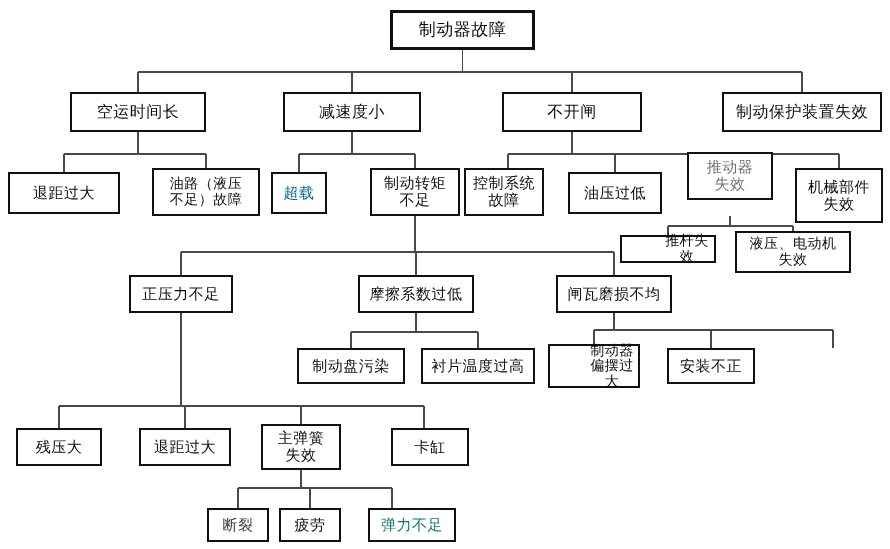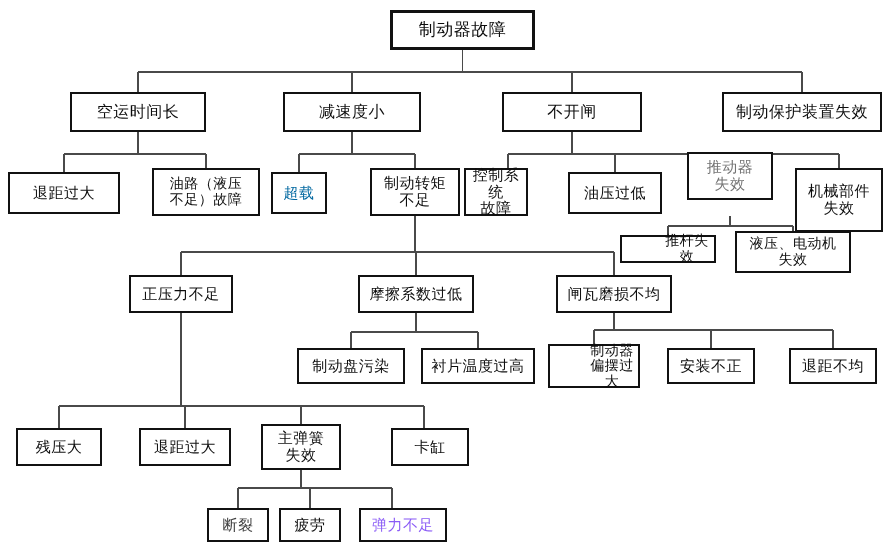--- a/index.html
+++ b/index.html
@@ -105,40 +105,39 @@
     <div class="node lvl1" style="left: 70px; top: 92px; width: 136px; height: 40px; font-size: 16px; border-color: rgb(17, 17, 17); background: rgb(255, 255, 255); color: rgb(13, 13, 13);">空运时间长</div>
     <div class="node lvl1" style="left: 283px; top: 92px; width: 138px; height: 40px; font-size: 16px; border-color: rgb(17, 17, 17); background: rgb(255, 255, 255); color: rgb(13, 13, 13);">减速度小</div>
     <div class="node lvl1" style="left: 502px; top: 92px; width: 140px; height: 40px; font-size: 16px; border-color: rgb(17, 17, 17); background: rgb(255, 255, 255); color: rgb(13, 13, 13);">不开闸</div>
     <div class="node lvl1" style="left: 722px; top: 92px; width: 160px; height: 40px; font-size: 16px; border-color: rgb(17, 17, 17); background: rgb(255, 255, 255); color: rgb(13, 13, 13);">制动保护装置失效</div>
     <div class="node lvl2" style="left: 8px; top: 172px; width: 112px; height: 42px; font-size: 15px; border-color: rgb(17, 17, 17); background: rgb(255, 255, 255); color: rgb(13, 13, 13);">退距过大</div>
     <div class="node lvl2" style="left: 152px; top: 168px; width: 108px; height: 48px; font-size: 14px; border-color: rgb(17, 17, 17); background: rgb(255, 255, 255); color: rgb(13, 13, 13);">油路（液压
 不足）故障</div>
     <div class="node lvl2" style="left: 271px; top: 172px; width: 56px; height: 42px; font-size: 15px; border-color: rgb(17, 17, 17); background: rgb(255, 255, 255); color: #0369a1;">超载</div>
     <div class="node lvl2" style="left: 370px; top: 168px; width: 90px; height: 48px; font-size: 15px; border-color: rgb(17, 17, 17); background: rgb(255, 255, 255); color: rgb(13, 13, 13);">制动转矩
 不足</div>
-    <div class="node lvl2" style="left: 464px; top: 168px; width: 64px; height: 48px; font-size: 15px; border-color: rgb(17, 17, 17); background: rgb(255, 255, 255); color: rgb(13, 13, 13);">控制系统
+    <div class="node lvl2" style="left: 464px; top: 168px; width: 80px; height: 48px; font-size: 15px; border-color: rgb(17, 17, 17); background: rgb(255, 255, 255); color: rgb(13, 13, 13);">控制系统
 故障</div>
     <div class="node lvl2" style="left: 568px; top: 172px; width: 94px; height: 42px; font-size: 15px; border-color: rgb(17, 17, 17); background: rgb(255, 255, 255); color: rgb(13, 13, 13);">油压过低</div>
     <div class="node lvl2" style="left: 687px; top: 152px; width: 86px; height: 48px; font-size: 15px; border-color: rgb(17, 17, 17); background: rgb(255, 255, 255); color: #737373;">推动器
 失效</div>
-    <div class="node lvl2" style="left: 795px; top: 168px; width: 88px; height: 64px; font-size: 15px; border-color: rgb(17, 17, 17); background: rgb(255, 255, 255); color: rgb(13, 13, 13);">机械部件
+    <div class="node lvl2" style="left: 795px; top: 168px; width: 88px; height: 55px; font-size: 15px; border-color: rgb(17, 17, 17); background: rgb(255, 255, 255); color: rgb(13, 13, 13);">机械部件
 失效</div>
     <div class="node lvl3" style="left: 620px; top: 235px; width: 96px; height: 28px; font-size: 14px; border-color: rgb(17, 17, 17); background: rgb(255, 255, 255); color: rgb(13, 13, 13); padding-left: 38px;">推杆失效</div>
     <div class="node lvl3" style="left: 735px; top: 231px; width: 116px; height: 42px; font-size: 14px; border-color: rgb(17, 17, 17); background: rgb(255, 255, 255); color: rgb(13, 13, 13);">液压、电动机
 失效</div>
     <div class="node lvl3" style="left: 129px; top: 275px; width: 104px; height: 38px; font-size: 15px; border-color: rgb(17, 17, 17); background: rgb(255, 255, 255); color: rgb(13, 13, 13);">正压力不足</div>
     <div class="node lvl3" style="left: 358px; top: 275px; width: 116px; height: 38px; font-size: 15px; border-color: rgb(17, 17, 17); background: rgb(255, 255, 255); color: rgb(13, 13, 13);">摩擦系数过低</div>
     <div class="node lvl3" style="left: 556px; top: 275px; width: 116px; height: 38px; font-size: 15px; border-color: rgb(17, 17, 17); background: rgb(255, 255, 255); color: rgb(13, 13, 13);">闸瓦磨损不均</div>
     <div class="node lvl4" style="left: 297px; top: 348px; width: 108px; height: 36px; font-size: 15px; border-color: rgb(17, 17, 17); background: rgb(255, 255, 255); color: rgb(13, 13, 13);">制动盘污染</div>
     <div class="node lvl4" style="left: 421px; top: 348px; width: 114px; height: 36px; font-size: 15px; border-color: rgb(17, 17, 17); background: rgb(255, 255, 255); color: rgb(13, 13, 13);">衬片温度过高</div>
     <div class="node lvl4" style="left: 548px; top: 344px; width: 92px; height: 44px; font-size: 14px; border-color: rgb(17, 17, 17); background: rgb(255, 255, 255); color: rgb(13, 13, 13); padding-left: 36px;">制动器
 偏摆过大</div>
     <div class="node lvl4" style="left: 667px; top: 348px; width: 88px; height: 36px; font-size: 15px; border-color: rgb(17, 17, 17); background: rgb(255, 255, 255); color: rgb(13, 13, 13);">安装不正</div>
-    <div class="node lvl4" style="left: 789px; top: 348px; width: 88px; height: 36px; font-size: 15px; border-color: rgb(17, 17, 17); background: rgb(255, 255, 255); color: rgb(13, 13, 13);">退距不均</div>
     <div class="node lvl4" style="left: 16px; top: 428px; width: 86px; height: 38px; font-size: 15px; border-color: rgb(17, 17, 17); background: rgb(255, 255, 255); color: rgb(13, 13, 13);">残压大</div>
     <div class="node lvl4" style="left: 139px; top: 428px; width: 92px; height: 38px; font-size: 15px; border-color: rgb(17, 17, 17); background: rgb(255, 255, 255); color: rgb(13, 13, 13);">退距过大</div>
     <div class="node lvl4" style="left: 261px; top: 424px; width: 80px; height: 46px; font-size: 15px; border-color: rgb(17, 17, 17); background: rgb(255, 255, 255); color: rgb(13, 13, 13);">主弹簧
 失效</div>
     <div class="node lvl4" style="left: 385px; top: 428px; width: 78px; height: 38px; font-size: 15px; border-color: rgb(17, 17, 17); background: rgb(255, 255, 255); color: rgb(13, 13, 13); margin-left: 6px;">卡缸</div>
     <div class="node lvl5" style="left: 207px; top: 508px; width: 62px; height: 34px; font-size: 15px; border-color: rgb(17, 17, 17); background: rgb(255, 255, 255); color: #404040;">断裂</div>
     <div class="node lvl5" style="left: 279px; top: 508px; width: 62px; height: 34px; font-size: 15px; border-color: rgb(17, 17, 17); background: rgb(255, 255, 255); color: rgb(13, 13, 13);">疲劳</div>
-    <div class="node lvl5" style="left: 359px; top: 508px; width: 88px; height: 34px; font-size: 15px; border-color: rgb(17, 17, 17); background: rgb(255, 255, 255); color: #8b5cf6;">弹力不足</div>
+    <div class="node lvl5" style="left: 368px; top: 508px; width: 88px; height: 34px; font-size: 15px; border-color: rgb(17, 17, 17); background: rgb(255, 255, 255); color: #0f766e;">弹力不足</div>
   </div>
 
 </body></html>

